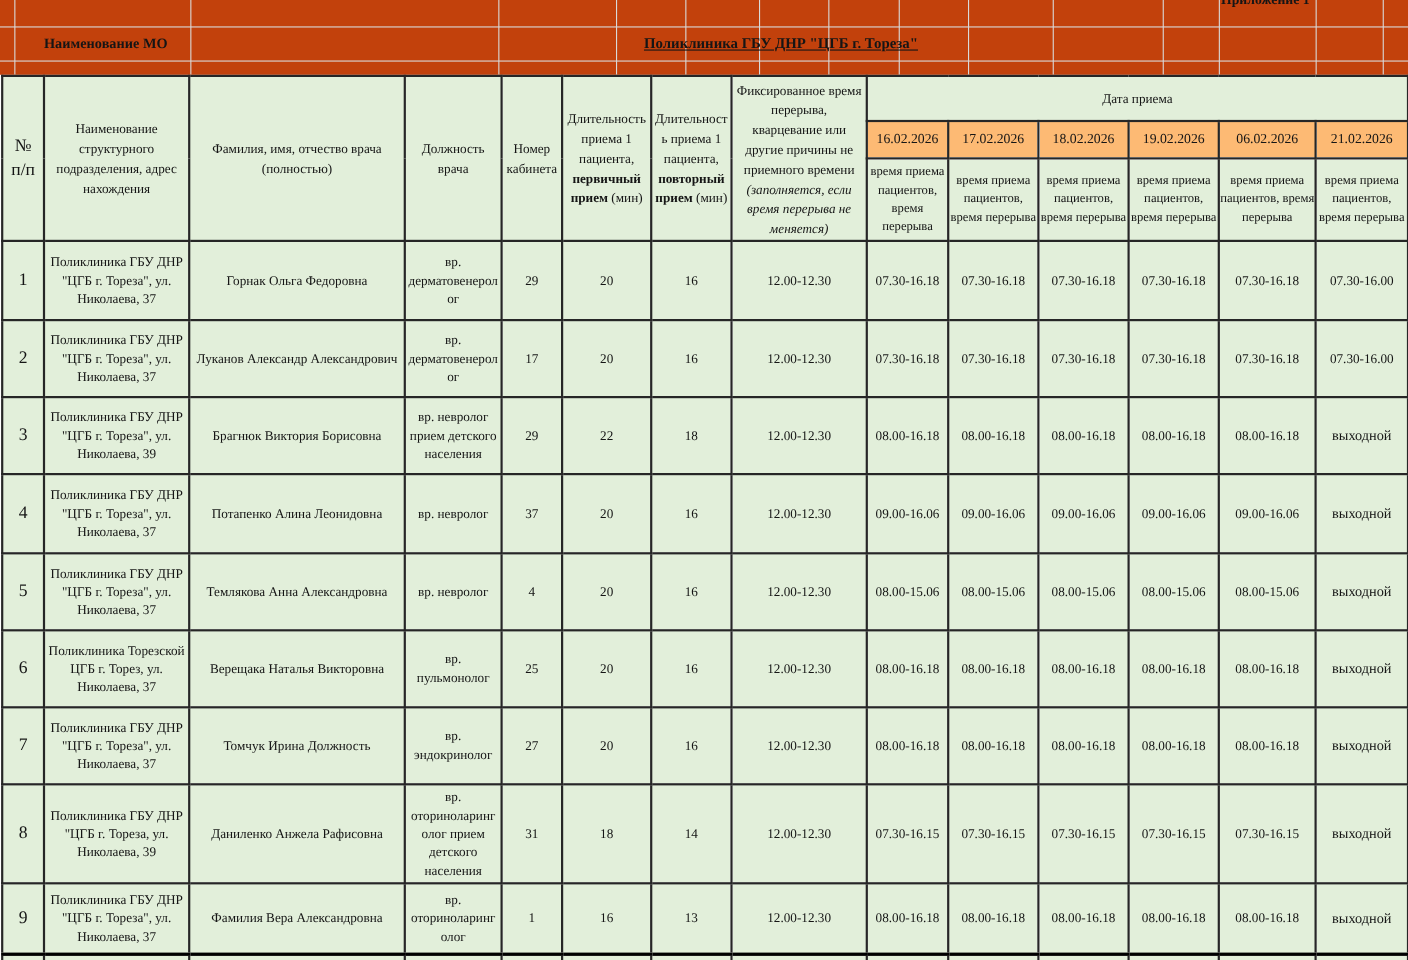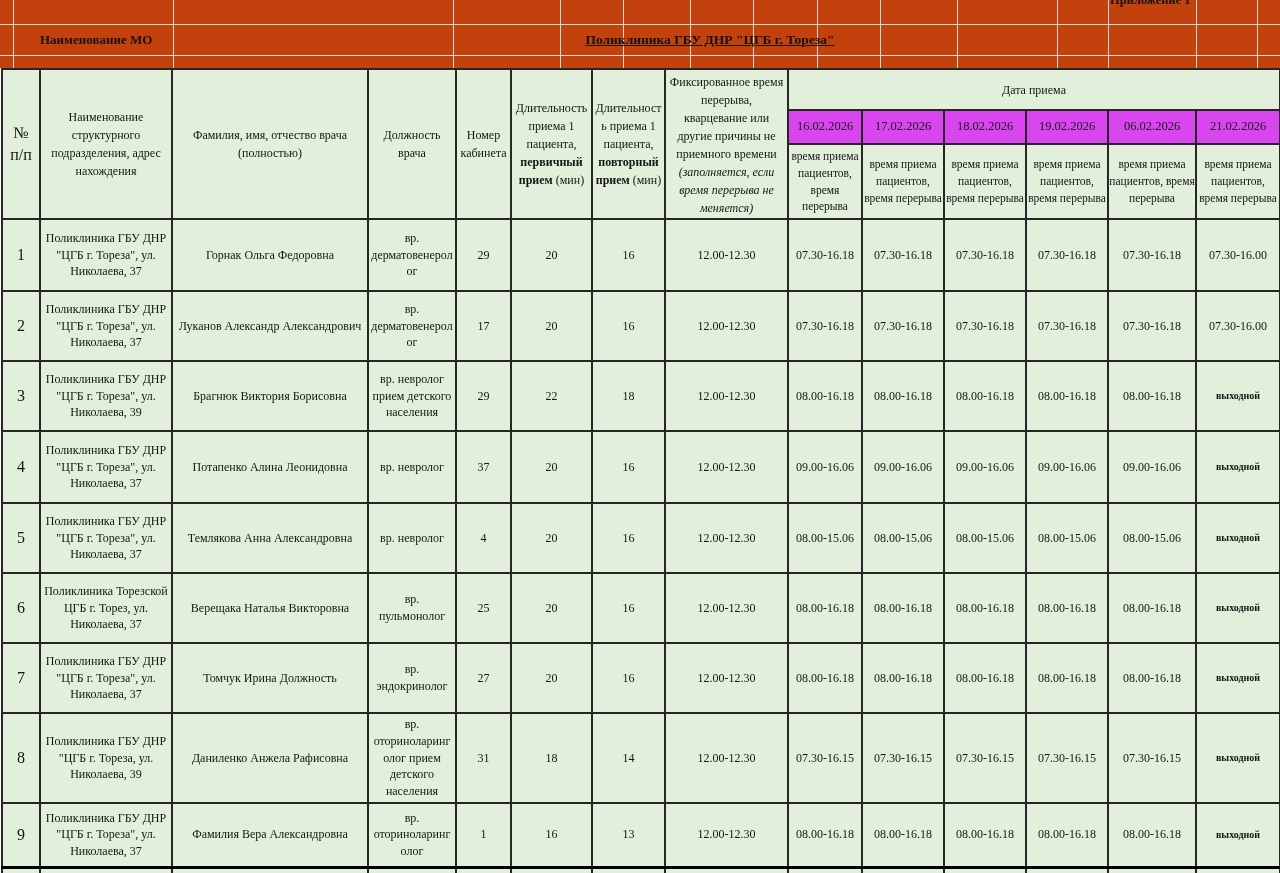--- a/index.html
+++ b/index.html
@@ -16,27 +16,27 @@
             text-align:left;font-weight:bold;font-size:13px;}
   .mo-title{position:absolute;left:430px;top:24px;width:560px;height:31px;line-height:31px;
             text-align:center;font-weight:bold;font-size:13.5px;text-decoration:underline;}
 
   
   table{position:absolute;left:1px;top:68px;width:1278px;border-collapse:collapse;
         table-layout:fixed;border:2px solid #000;}
   td{border:2px solid #262626;padding:1px 2px;text-align:center;vertical-align:middle;
      font-size:12px;line-height:1.4;overflow:hidden;overflow-wrap:break-word;word-break:break-word;}
   .green{background:#E2EFDA;}
-  .cream{background:#d946ef;margin-left:48px;}
+  .cream{background:#fdba74;margin-left:48px;}
   .hdr{font-size:12px;line-height:1.5;}
   .small{font-size:16px;}
   .date{font-size:12.5px;}
   .sub{font-size:11.5px;padding:2px 0;line-height:1.45;}
   .sch{font-size:12px;padding:1px 0;}
-  .dayoff{font-weight:bold;font-size:10px;}
+  .dayoff{font-weight:normal;font-size:13px;}
   .bold{font-weight:bold;}
   .ital{font-style:italic;}
   .clip{max-height:142px;overflow:hidden;}
   thead tr:nth-child(1){height:41px;}
   thead tr:nth-child(2){height:34px;}
   thead tr:nth-child(3){height:75px;}
   #rows tr:nth-child(1){height:72px;}
   #rows tr:nth-child(2){height:70px;}
   #rows tr:nth-child(3){height:70px;}
   #rows tr:nth-child(4){height:72px;}

